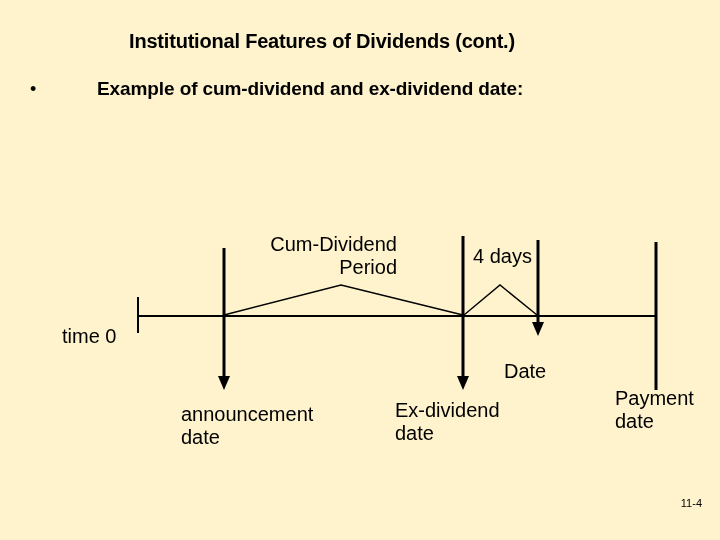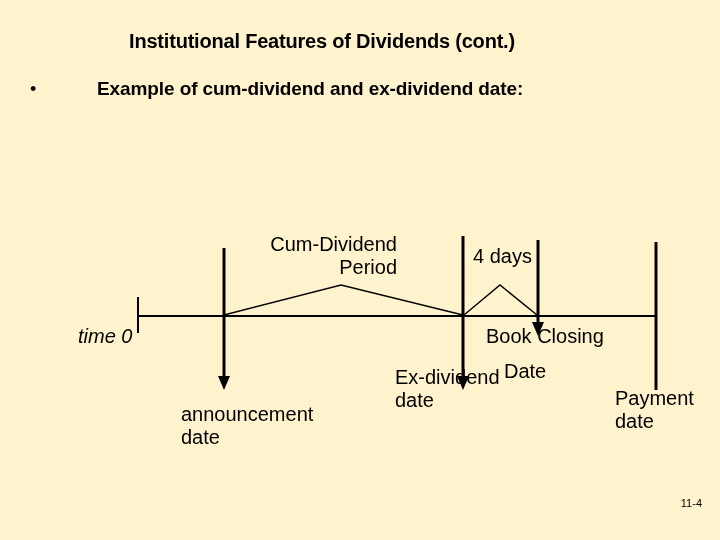--- a/index.html
+++ b/index.html
@@ -67,27 +67,27 @@
     height: 540px;
   }
   .dg-label {
     position: absolute;
     font-size: 20px;
     line-height: 23px;
     white-space: nowrap;
     color: #000000;
   }
 
-  #label-time0      { left: 78px;  top: 325px; font-style: italic; }
+  #label-time0      { left: 62px;  top: 325px; }
   #label-cumdiv     { left: 247px; top: 233px; width: 150px; text-align: right; }
   #label-fourdays   { left: 473px; top: 245px; }
   #label-bookclose  { left: 486px; top: 325px; }
   #label-bookdate   { left: 504px; top: 360px; }
   #label-announce   { left: 181px; top: 403px; }
-  #label-exdiv      { left: 395px; top: 366px; }
+  #label-exdiv      { left: 395px; top: 399px; }
   #label-payment    { left: 615px; top: 387px; }
 
   
   #page-number {
     position: absolute;
     right: 18px;
     top: 497px;
     font-size: 11px;
     font-weight: normal;
     letter-spacing: 0px;
@@ -129,21 +129,20 @@
 
   <div class="dg-label" id="label-time0">time 0</div>
 
   <div class="dg-label" id="label-cumdiv">
     <div>Cum-Dividend</div>
     <div>Period</div>
   </div>
 
   <div class="dg-label" id="label-fourdays">4 days</div>
 
-  <div class="dg-label" id="label-bookclose">Book Closing</div>
 
   <div class="dg-label" id="label-bookdate">Date</div>
 
   <div class="dg-label" id="label-announce">
     <div>announcement</div>
     <div>date</div>
   </div>
 
   <div class="dg-label" id="label-exdiv">
     <div>Ex-dividend</div>

